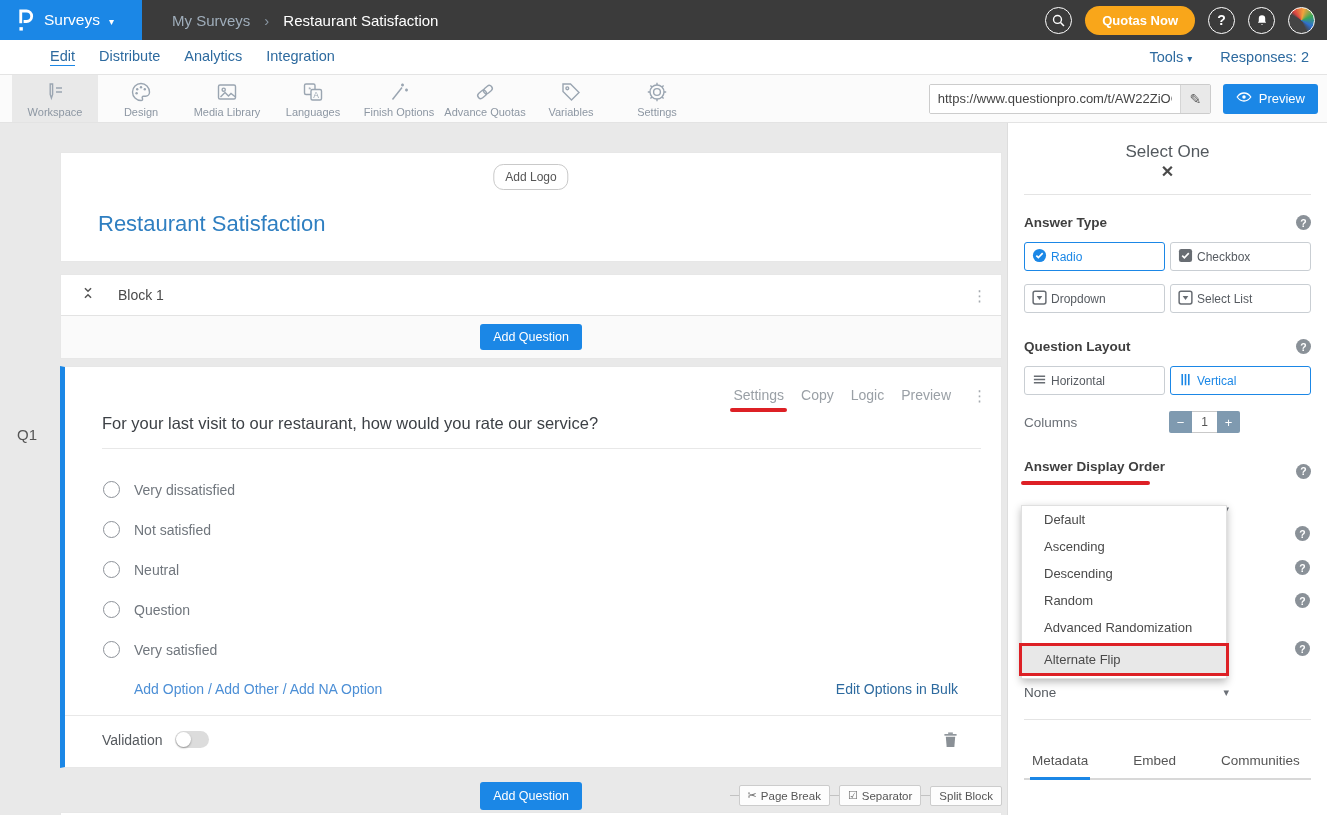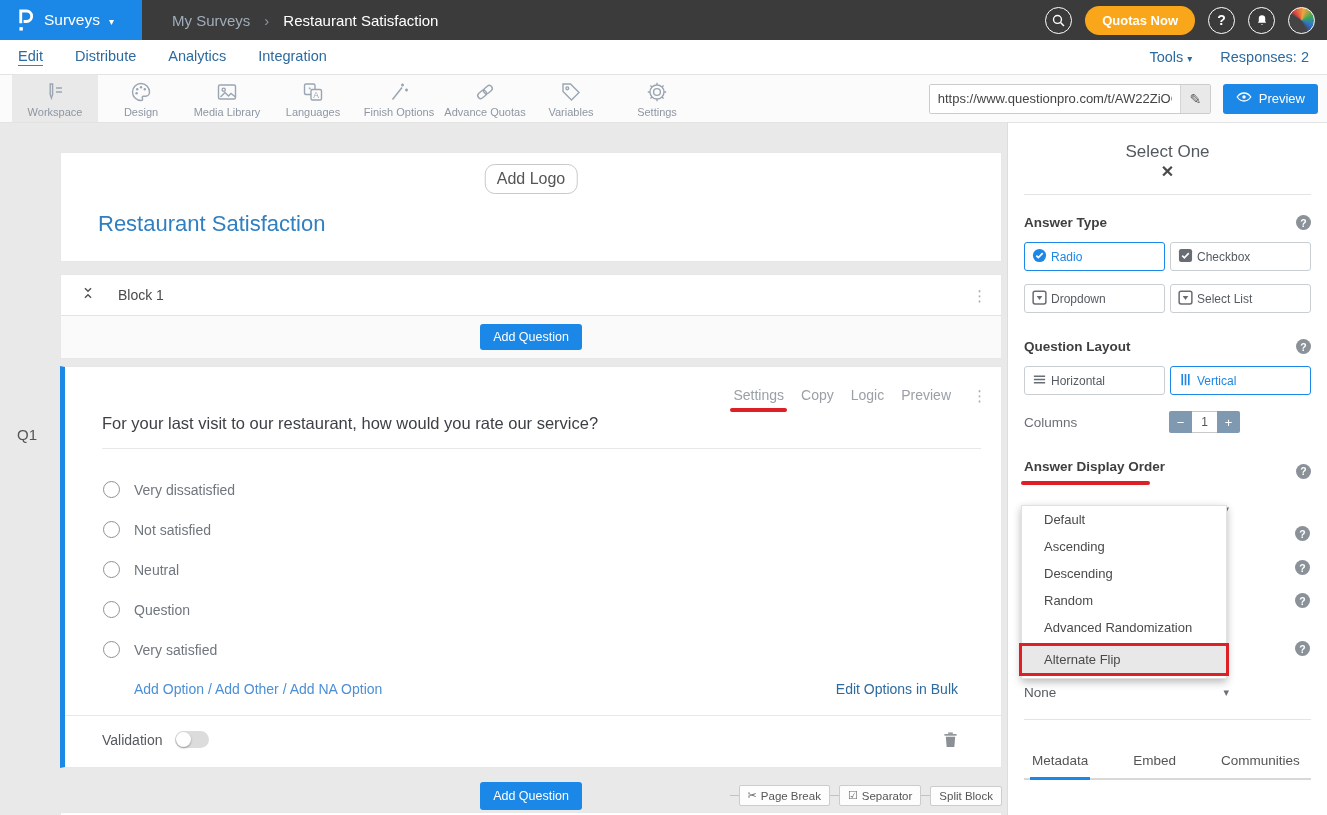--- a/index.html
+++ b/index.html
@@ -16,21 +16,21 @@
   .crumb-parent { color:#9fadba; font-size:15px; cursor:pointer; }
   .crumb-sep { color:#8b98a5; font-size:15px; }
   .crumb-current { color:#fff; font-size:15px; }
   .top-actions { display:flex; align-items:center; gap:13px; padding-right:12px; }
   .circ { width:27px; height:27px; border-radius:50%; border:1.6px solid #fff; display:flex; align-items:center; justify-content:center; color:#fff; font-weight:bold; font-size:14px; cursor:pointer; flex:none; }
   .upgrade { background:#f9a61a; color:#fff; font-size:13px; font-weight:bold; border:none; border-radius:15px; padding:7px 17px; cursor:pointer; }
   .avatar { width:27px; height:27px; border-radius:50%; border:1.6px solid #fff; background:conic-gradient(from 210deg,#444 0 25%,#d84343 30%,#f3a33c 45%,#3aa757 60%,#2f6fd0 75%,#444 85%); cursor:pointer; }
 
   
   .subnav { height:35px; background:#fff; display:flex; align-items:center; padding:0 18px; border-bottom:1px solid #e4e4e4; }
-  .subnav-left { display:flex; gap:32px; }
+  .subnav-left { display:flex; gap:24px;margin-left:32px; }
   .subnav a { color:#2d6a9f; font-size:14.5px; text-decoration:none; cursor:pointer; }
   .subnav a.active { border-bottom:1.5px solid #1b87e6; padding-bottom:1px; }
   .subnav-right { margin-left:auto; display:flex; gap:28px; align-items:center; }
   .subnav-right .caret { font-size:10px; color:#2d6a9f; }
 
   
   .toolbar { height:48px; background:#fbfbfb; border-bottom:1px solid #e3e3e3; display:flex; align-items:stretch; padding-left:12px; }
   .tool { width:86px; display:flex; flex-direction:column; align-items:center; justify-content:center; gap:2px; cursor:pointer; }
   .tool.active { background:#e9e9e9; }
   .tool .tlabel { font-size:11px; color:#8d97a3; white-space:nowrap; }
@@ -43,21 +43,21 @@
 
   
   .workspace { display:flex; height:692px; }
   .canvas { flex:1; position:relative; background:#e9e9e9; overflow:hidden; }
   .content { margin-left:60px; width:942px; }
   .qcode { position:absolute; left:17px; top:303px; font-size:15px; color:#555; }
 
   .card { background:#fff; border:1px solid #e7e7e7; }
 
   .header-card { margin-top:29px; height:110px; position:relative; }
-  .add-logo { position:absolute; left:50%; transform:translateX(-50%); top:11px; background:#fff; border:1px solid #c9c9c9; border-radius:10px; font-size:16px; color:#555; padding:5px 11px; cursor:pointer; }
+  .add-logo { position:absolute; left:50%; transform:translateX(-50%); top:11px; background:#fff; border:1px solid #c9c9c9; border-radius:10px; font-size:12px; color:#555; padding:5px 11px; cursor:pointer; }
   .survey-title { position:absolute; left:37px; top:58px; font-size:22px; color:#2f7fc1; cursor:text; }
 
   .block-card { margin-top:12px; }
   .block-head { height:41px; display:flex; align-items:center; border-bottom:1px solid #e3e3e3; padding:0 14px 0 20px; }
   .block-name { font-size:14px; color:#4a4a4a; margin-left:23px; }
   .vdots { margin-left:auto; color:#a6abb0; font-size:15px; letter-spacing:0; cursor:pointer; line-height:1; }
   .block-addq { height:42px; background:#fafafa; display:flex; align-items:center; justify-content:center; }
   .btn-blue { background:#1b87e6; color:#fff; border:none; border-radius:3px; font-size:12.5px; padding:6px 13px; cursor:pointer; }
 
   .question-card { margin-top:7px; height:402px; border-left:5px solid #1b87e6; position:relative; }

